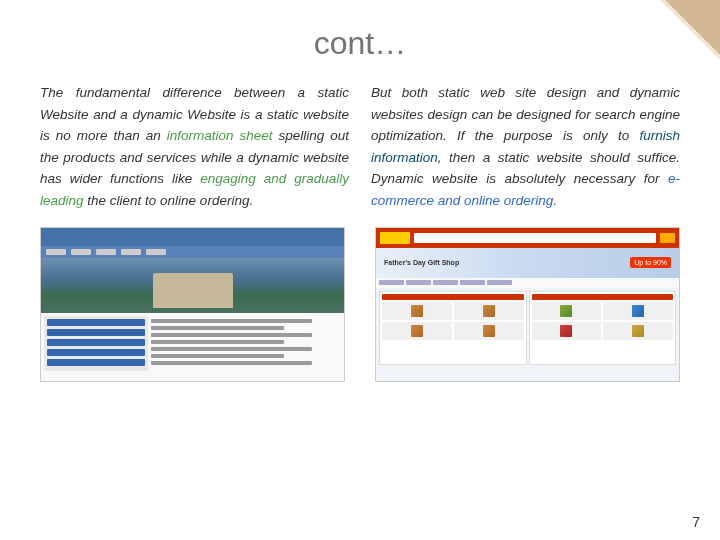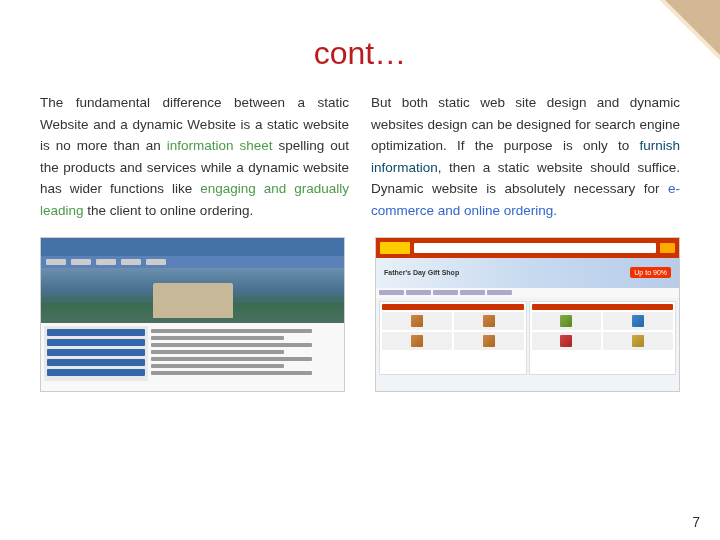--- a/index.html
+++ b/index.html
@@ -39,29 +39,30 @@
       height: 0;
       border-style: solid;
       border-width: 0 55px 55px 0;
       border-color: transparent #d4b896 transparent transparent;
     }
 
     .title {
       text-align: center;
       font-size: 32px;
       font-weight: normal;
-      color: #b91c1c;
+      color: #737373;
       margin-bottom: 20px;
-      margin-top: 15px;
+      margin-top: 5px;
     }
 
     .content-area {
       display: flex;
       gap: 22px;
       margin-bottom: 15px;
+      font-style: italic;
     }
 
     .left-column, .right-column {
       flex: 1;
       font-size: 13.5px;
       line-height: 1.6;
       color: #333333;
       text-align: justify;
     }
 

